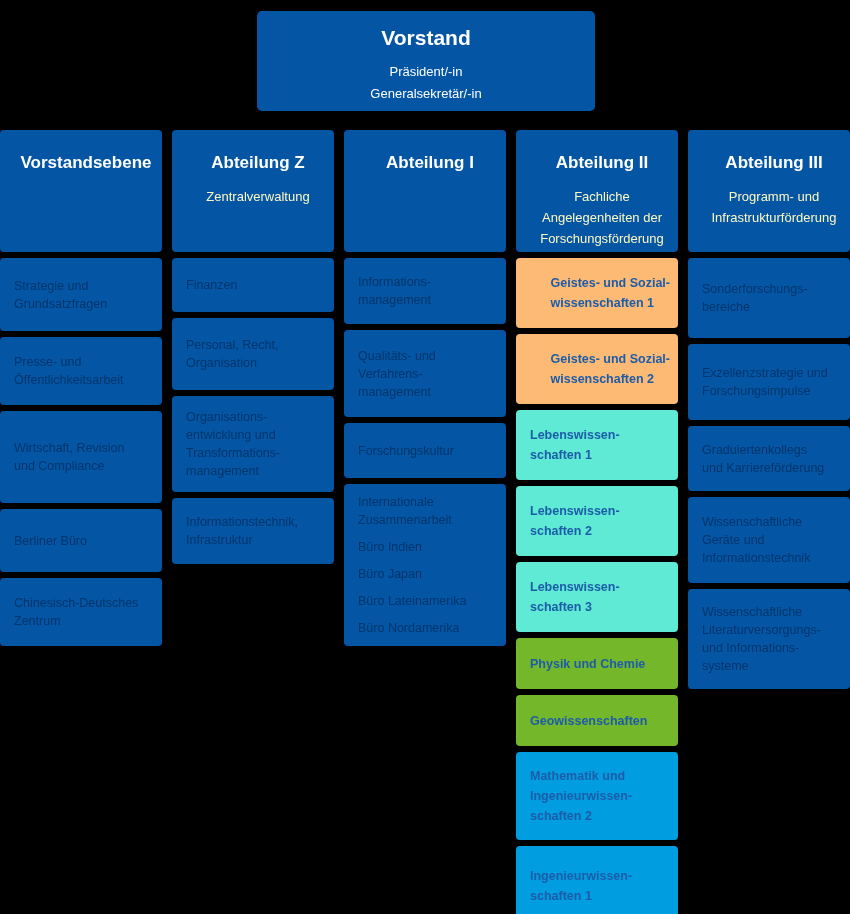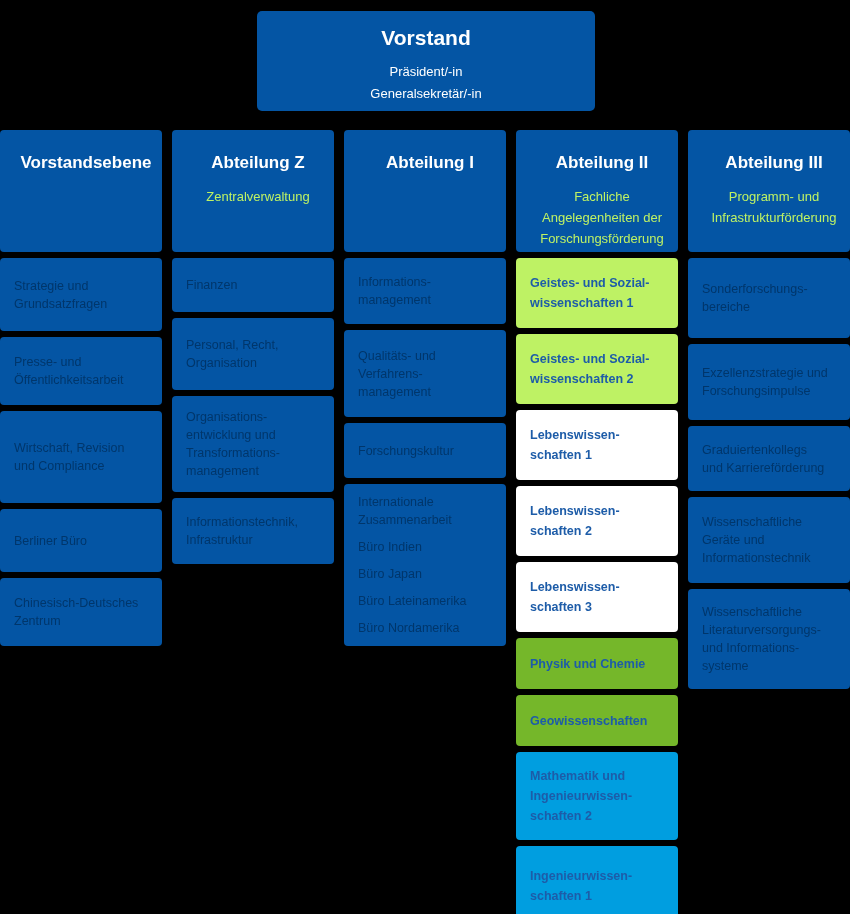--- a/index.html
+++ b/index.html
@@ -32,23 +32,23 @@
   .columns {
     position:absolute; left:0; top:130px; width:850px;
     display:flex; gap:10px;
   }
   .col { flex:0 0 162px; width:162px; display:flex; flex-direction:column; gap:6px; }
   .header {
     height:122px; justify-content:flex-start; text-align:center;
     padding:23px 6px 0 16px;
   }
   .h-title { color:#FFFFFF; font-weight:bold; font-size:17px; margin-bottom:13px; }
-  .h-sub { color:#bef264; font-size:13px; line-height:1.62; white-space:pre-line; }
-  .yellow { background:#bef264; }
-  .red    { background:#ffffff; }
+  .h-sub { color:#fef9c3; font-size:13px; line-height:1.62; white-space:pre-line; }
+  .yellow { background:#fdba74;align-items:flex-end; }
+  .red    { background:#5eead4; }
   .green  { background:#75B72A; }
   .cyan   { background:#009EE0; }
   .yellow .lbl, .red .lbl, .green .lbl, .cyan .lbl {
     color:#1D5CA8; font-weight:bold; line-height:1.6;
   }
   .sub { margin-top:9px; }
 </style>
 </head>
 <body>
 

